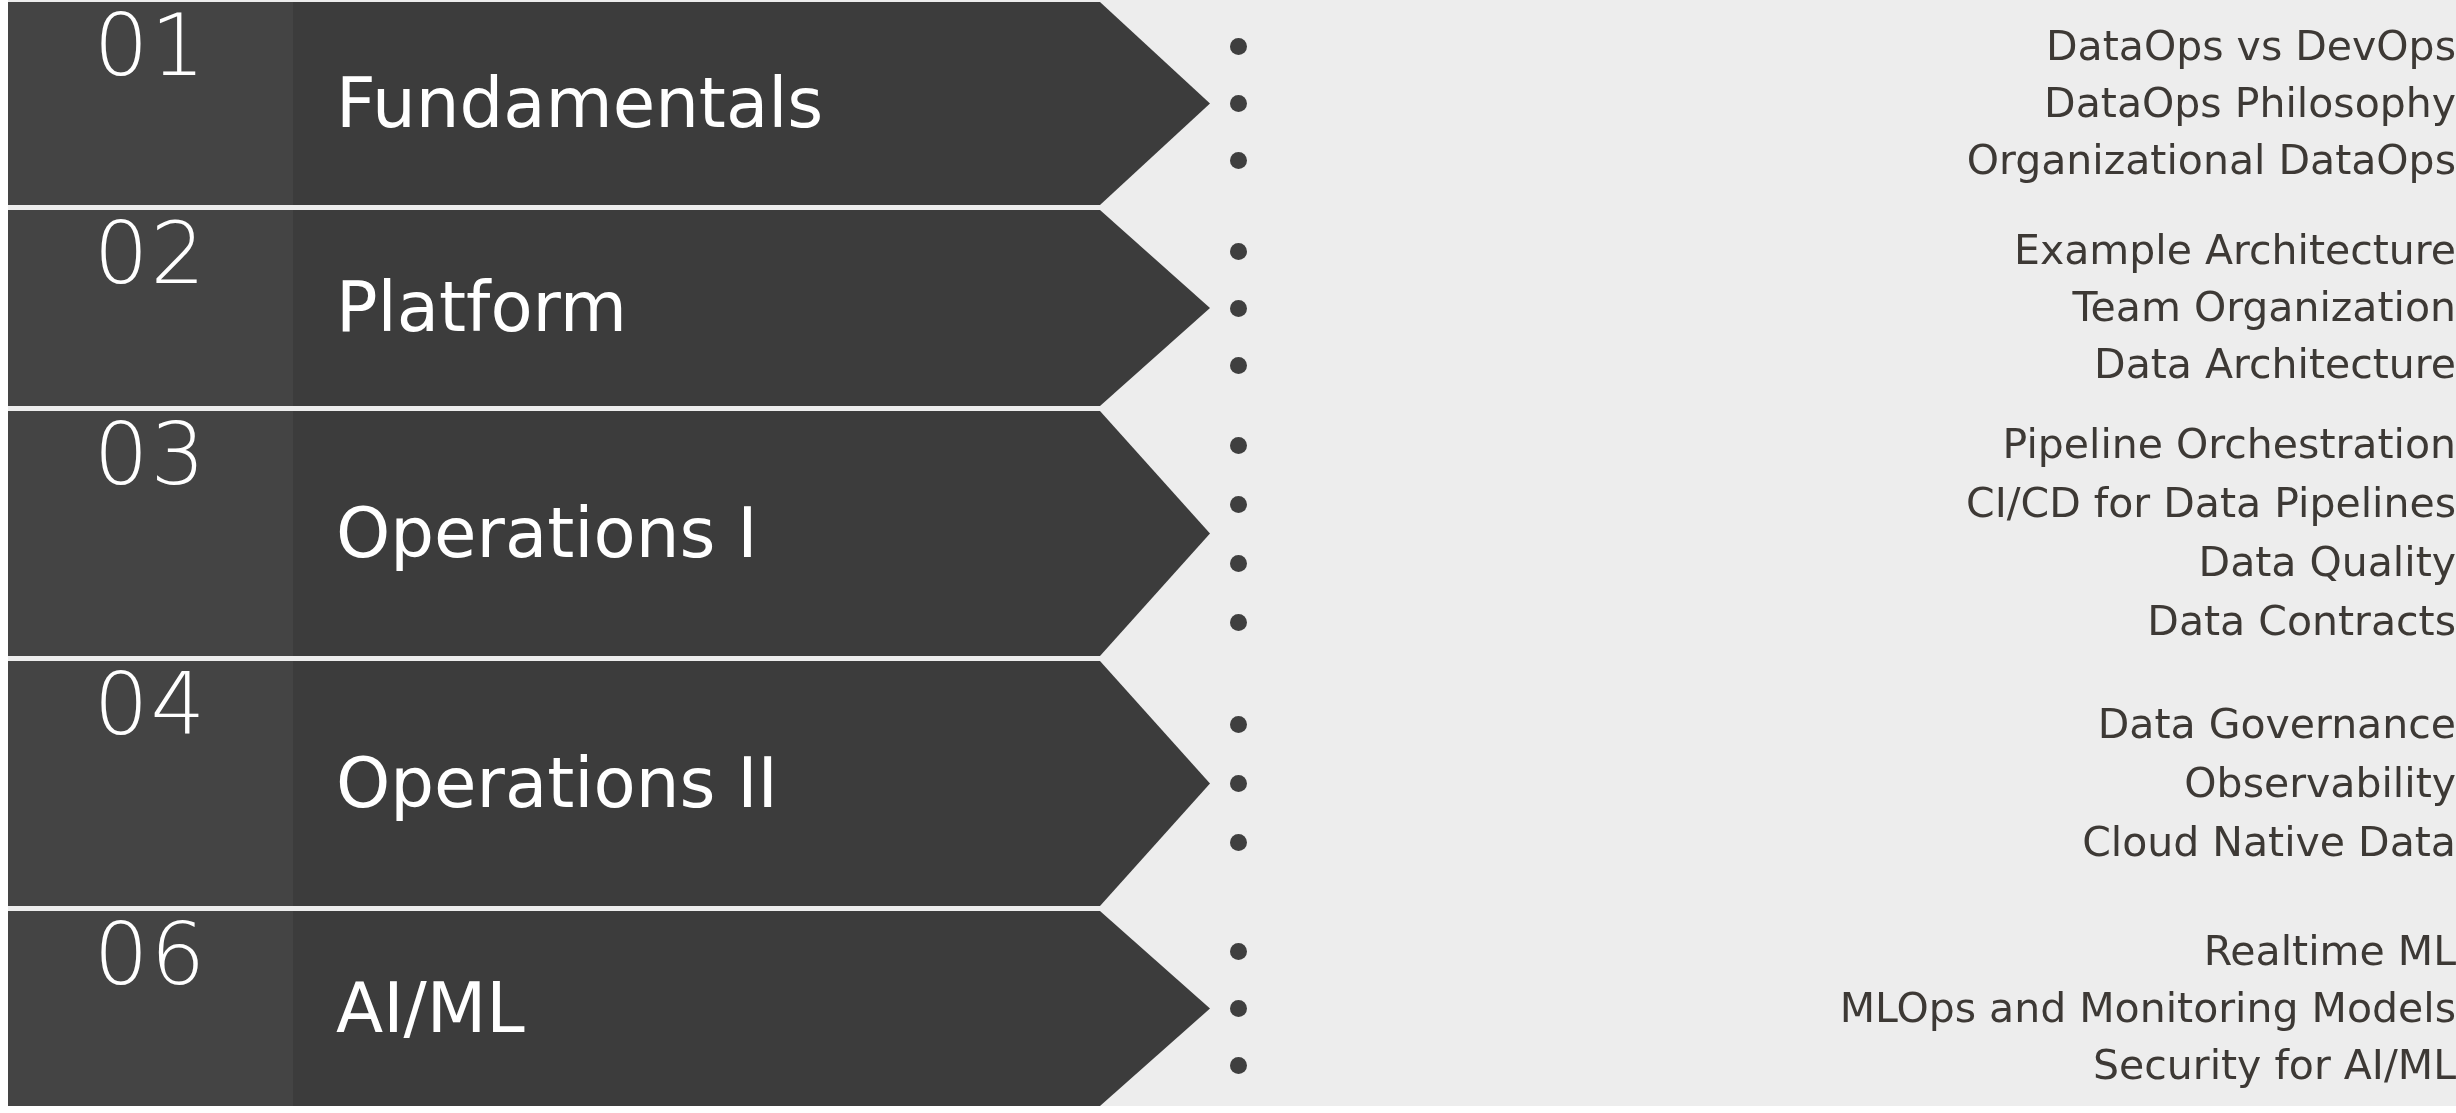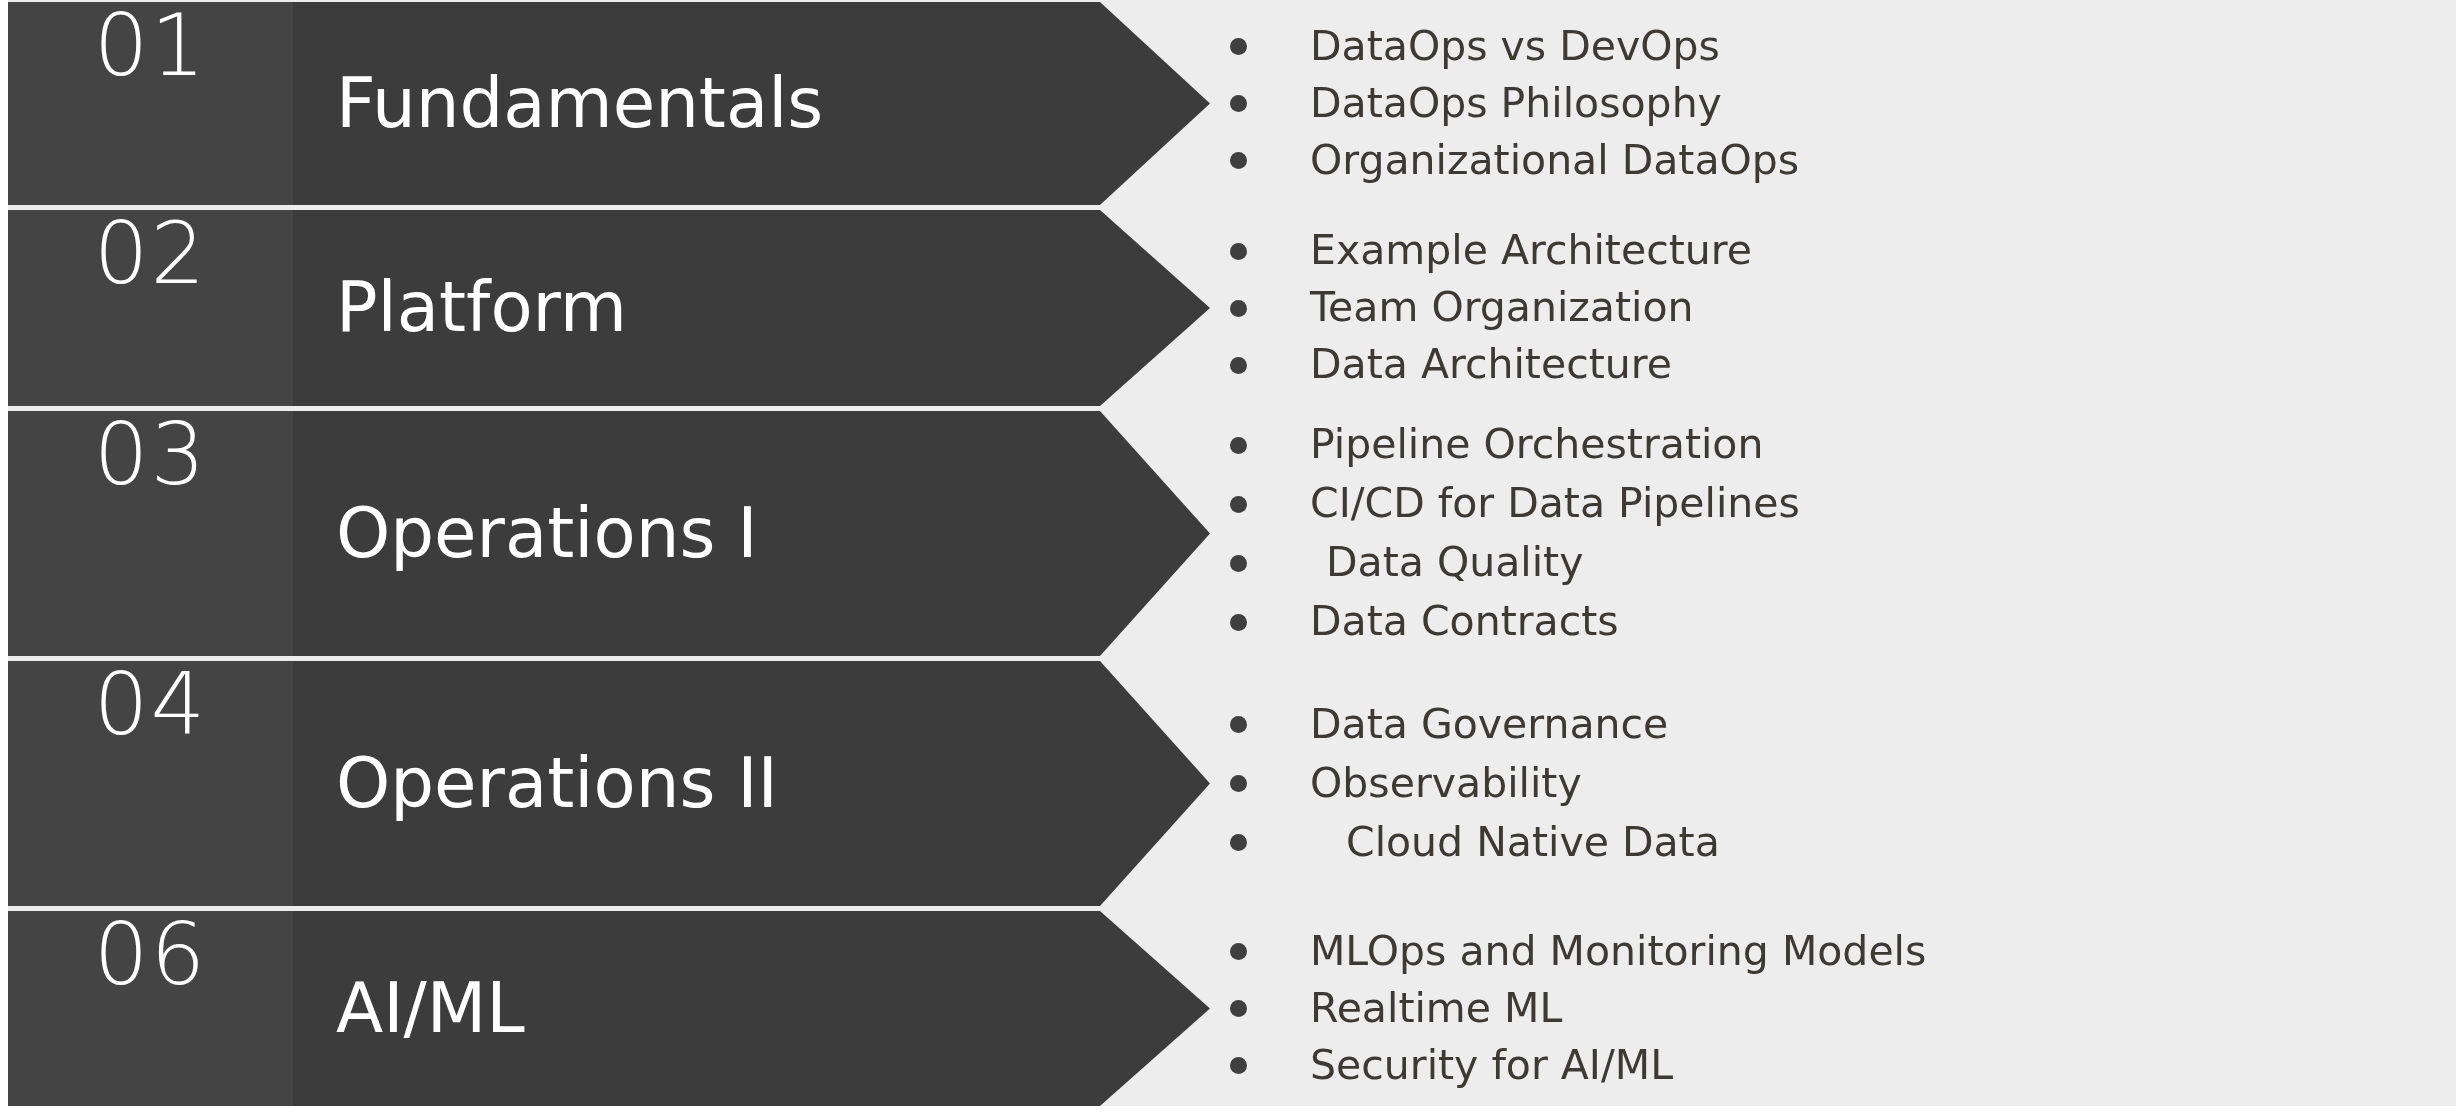--- a/index.html
+++ b/index.html
@@ -116,20 +116,21 @@
     display: flex;
     flex-direction: column;
     justify-content: center;
   }
 
   .bullet {
     display: flex;
     align-items: center;
     height: 38px;
     margin: 0;
+    justify-content: space-between;
   }
 
   .dot {
     flex: 0 0 auto;
     width: 17px;
     height: 17px;
     border-radius: 50%;
     background: #3f3f3f;
     margin-left: 8px;
     display: block;
@@ -279,25 +280,25 @@
           <div class="num-box">
             <span class="num">06</span>
           </div>
           <div class="title-box">
             <span class="title">AI/ML</span>
           </div>
         </div>
         <div class="bullets">
           <div class="bullet" style="height: 57px;">
             <span class="dot"></span>
+            <span class="bullet-label">Realtime ML</span>
+          </div>
+          <div class="bullet" style="height: 57px;">
+            <span class="dot"></span>
             <span class="bullet-label">MLOps and Monitoring Models</span>
-          </div>
-          <div class="bullet" style="height: 57px;">
-            <span class="dot"></span>
-            <span class="bullet-label">Realtime ML</span>
           </div>
           <div class="bullet" style="height: 57px;">
             <span class="dot"></span>
             <span class="bullet-label">Security for AI/ML</span>
           </div>
         </div>
       </div>
     </div>
 </div>
 

